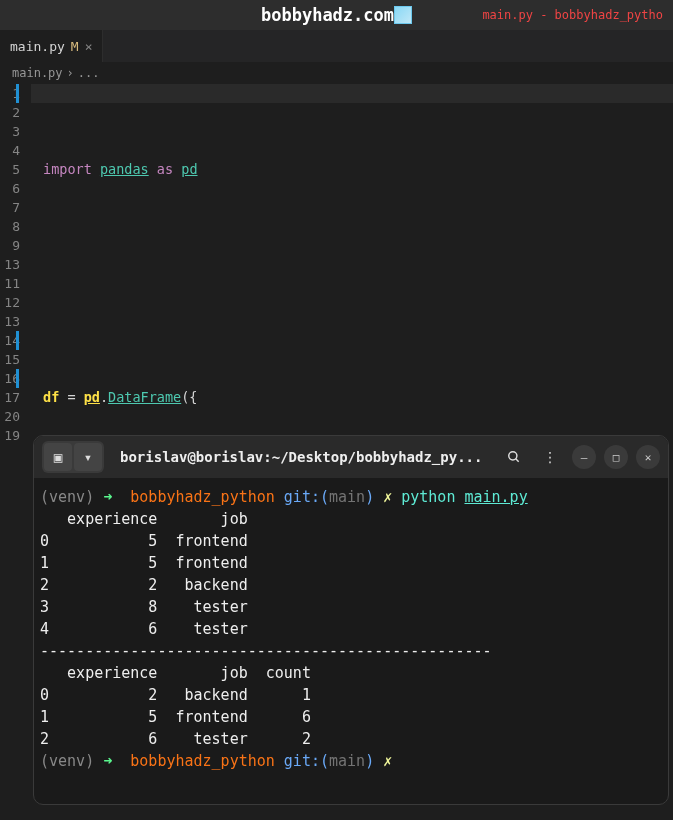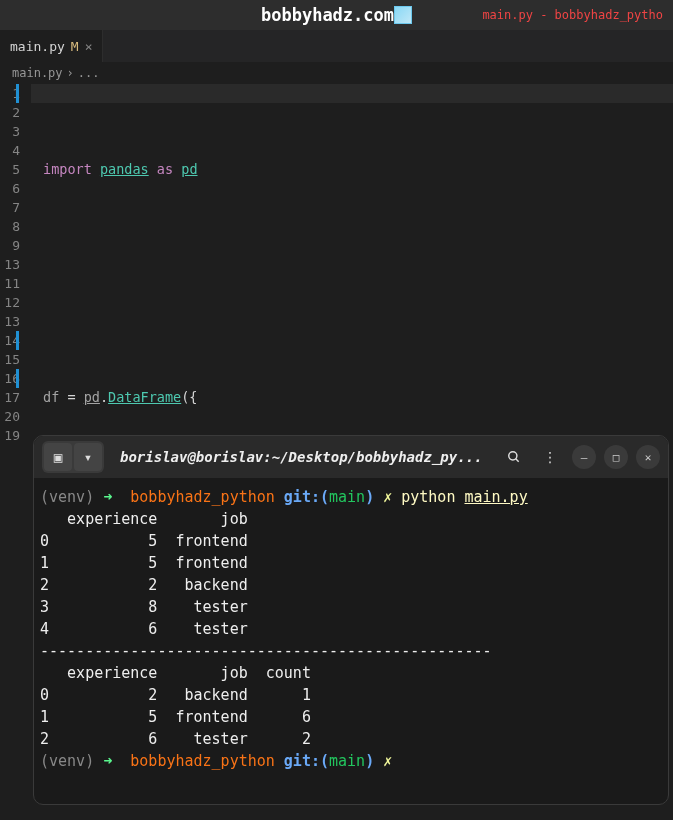--- a/index.html
+++ b/index.html
@@ -84,21 +84,21 @@
       font-size: 13.5px;
       line-height: 19px;
       white-space: pre;
       position: relative;
     }
     .code-line { height: 19px; padding-left: 12px; margin-top: 38px; }
     .line-hl { background: #2a2a2a; position: absolute; left: 0; right: 0; height: 19px; z-index: -1; }
     .kw { color: #c586c0; }
     .fn { color: #dcdcaa; }
     .cls { color: #4ec9b0; }
-    .var { color: #a3a3a3; }
+    .var { color: #fde047; font-weight: bold; }
     .str { color: #ce9178; }
     .num { color: #b5cea8; }
     .op { color: #d4d4d4; }
     .pun { color: #d4d4d4; }
     .underline { text-decoration: underline; text-decoration-style: solid; }
     .terminal-window {
       position: absolute;
       left: 33px;
       top: 435px;
       width: 636px;
@@ -127,44 +127,43 @@
     .term-btn-group .term-btn { background: #444; }
     .term-title {
       flex: 1;
       color: #eee;
       font-size: 14px;
       font-weight: bold;
       padding-left: 8px;
       white-space: nowrap;
       overflow: hidden;
       text-overflow: ellipsis;
-      font-style: italic;
     }
     .term-controls { display: flex; gap: 8px; margin-left: auto; }
     .term-circle {
       width: 24px; height: 24px; border-radius: 50%;
       background: #3a3a3a;
       display: flex; align-items: center; justify-content: center;
       color: #ccc; font-size: 11px;
     }
     .term-body {
       padding: 8px 6px;
       font-family: 'Consolas', 'Monaco', monospace;
       font-size: 15px;
       line-height: 22px;
       white-space: pre;
       color: #eee;
     }
     .t-gray { color: #888; text-align: center; }
     .t-green { color: #5af78e; }
     .t-cyan { color: #f97316; }
-    .t-blue { color: #6aa9f7; font-weight: bold; }
-    .t-red { color: #22c55e; margin-top: 24px; }
+    .t-blue { color: #6aa9f7; }
+    .t-red { color: #737373; margin-top: 24px; }
     .t-yellow { color: #f3f99d; }
-    .t-white { color: #fef9c3; }
+    .t-white { color: #5eead4; }
     .t-under { text-decoration: underline; }
     .modified-marker {
       width: 3px;
       background: #2090d3;
       position: absolute;
       left: 17px;
     }
   </style>
 </head>
 <body>

